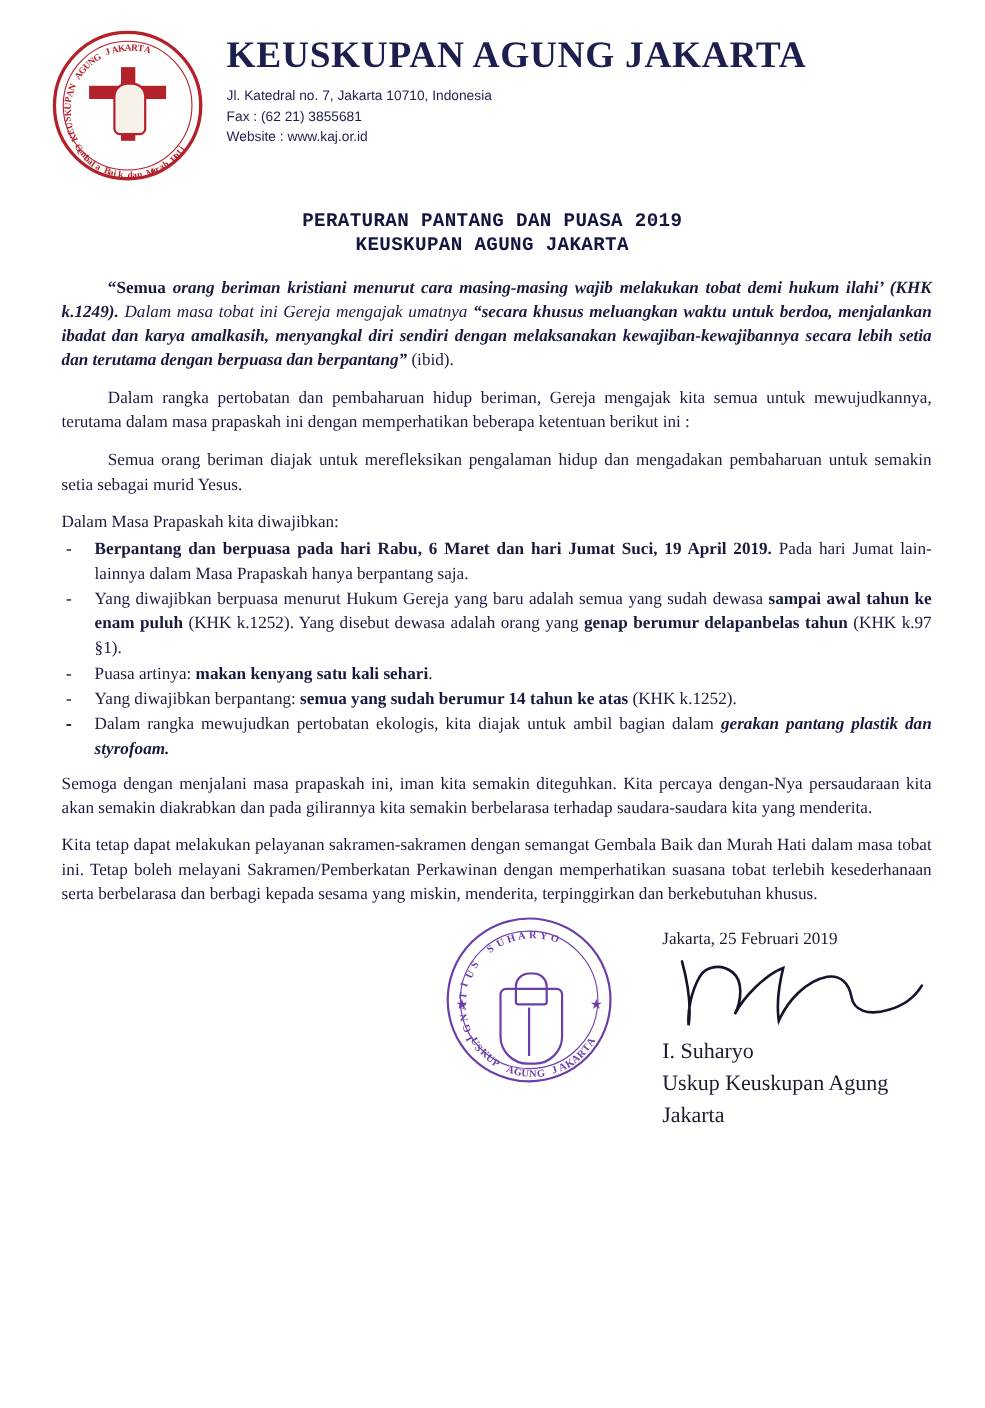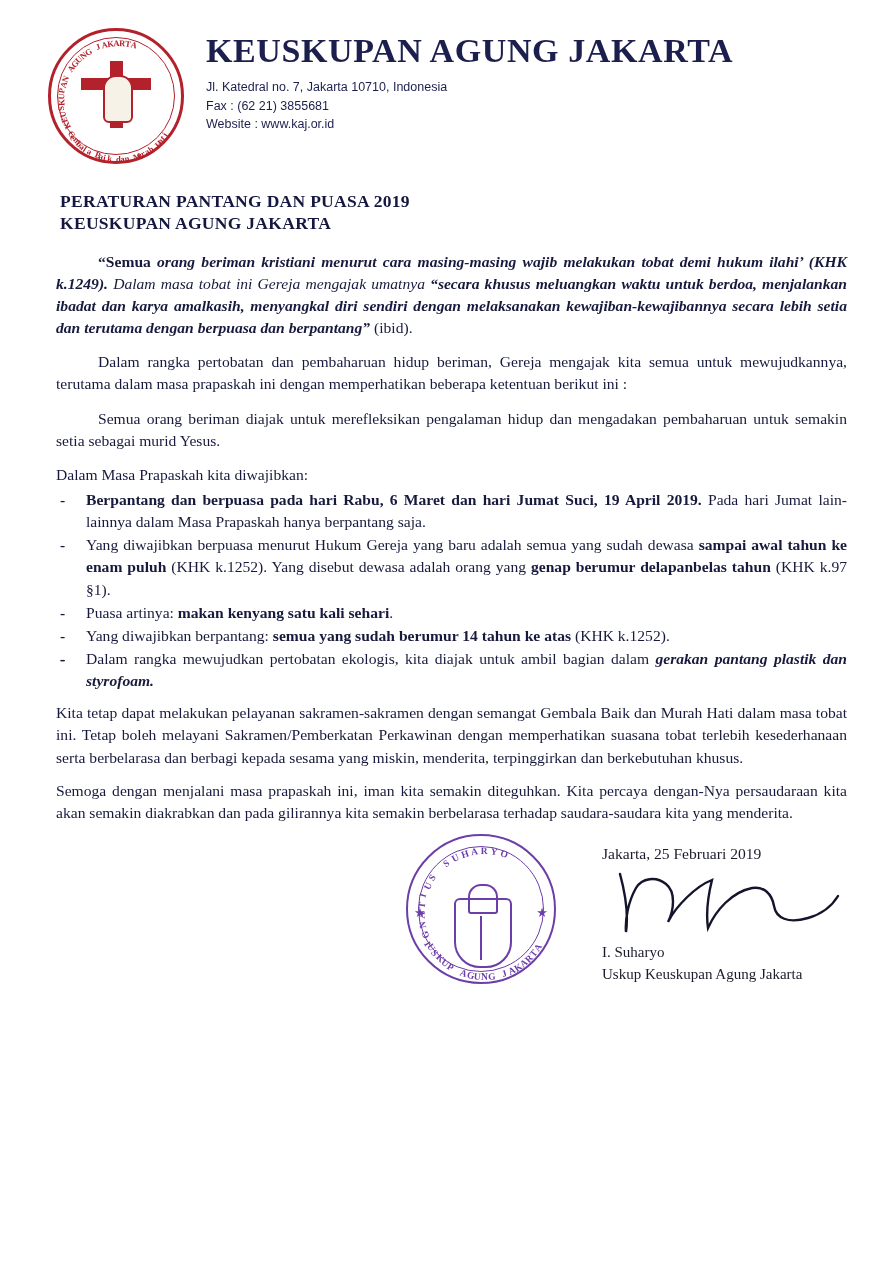--- a/index.html
+++ b/index.html
@@ -116,26 +116,28 @@
   .brand-lines {
     margin-top: 10px;
     font-family: "Liberation Sans", sans-serif;
     font-size: 12.5px;
     line-height: 1.48;
     color: #1c1f4e;
   }
 
   
   .doc-title {
+    text-align: center;
     font-weight: bold;
     font-size: 17.5px;
     line-height: 1.28;
     letter-spacing: .3px;
     margin: 26px 60px 0 60px;
     color: #14173f;
+    font-family: Liberation Mono, monospace;
   }
   .doc-theme {
     text-align: center;
     font-weight: bold;
     font-size: 17px;
     letter-spacing: .2px;
     margin: 22px 30px 0 30px;
     color: #14173f;
   }
 
@@ -270,21 +272,21 @@
     position: absolute;
     left: 556px;
     top: 28px;
     width: 230px;
     height: 72px;
   }
   .sign-name {
     position: absolute;
     left: 546px;
     top: 104px;
-    font-size: 15px;
+    font-size: 20px;
     line-height: 1.45;
   }
 </style>
 </head>
 <body>
 
 <div class="page">
 
   <div class="letterhead">
 
@@ -332,22 +334,22 @@
     <ul class="list" id="rules-list">
         <li><span class="dash">-</span><span class="bold">Berpantang dan berpuasa pada hari Rabu, 6 Maret dan hari Jumat Suci, 19 April 2019.</span><span> Pada hari Jumat lain-lainnya dalam Masa Prapaskah hanya berpantang saja.</span></li>
         <li><span class="dash">-</span><span>Yang diwajibkan berpuasa menurut Hukum Gereja yang baru adalah semua yang sudah dewasa </span><span class="bold">sampai awal tahun ke enam puluh</span><span> (KHK k.1252).  Yang disebut dewasa adalah orang yang </span><span class="bold">genap berumur delapanbelas tahun</span><span> (KHK k.97 §1).</span></li>
         <li><span class="dash">-</span><span>Puasa artinya: </span><span class="bold">makan kenyang satu kali sehari</span><span>.</span></li>
         <li><span class="dash">-</span><span>Yang diwajibkan berpantang: </span><span class="bold">semua yang sudah berumur 14 tahun ke atas</span><span> (KHK k.1252).</span></li>
         <li><span class="dash">-</span></li>
         <li><span class="dash">-</span><span>Dalam rangka mewujudkan pertobatan ekologis, kita diajak untuk ambil bagian dalam </span><span class="bi">gerakan pantang plastik dan styrofoam.</span></li>
       </ul>
 
     <div class="tight">
+      <p>Semoga dengan menjalani masa prapaskah ini, iman kita semakin diteguhkan.  Kita percaya dengan-Nya persaudaraan kita akan semakin diakrabkan dan pada gilirannya kita semakin berbelarasa terhadap saudara-saudara kita yang menderita.</p>
       <p>Kita tetap dapat melakukan pelayanan sakramen-sakramen dengan semangat Gembala Baik dan Murah Hati dalam masa tobat ini. Tetap boleh melayani Sakramen/Pemberkatan  Perkawinan dengan memperhatikan suasana tobat terlebih kesederhanaan serta berbelarasa dan berbagi kepada sesama yang miskin, menderita, terpinggirkan dan berkebutuhan khusus.</p>
-      <p>Semoga dengan menjalani masa prapaskah ini, iman kita semakin diteguhkan.  Kita percaya dengan-Nya persaudaraan kita akan semakin diakrabkan dan pada gilirannya kita semakin berbelarasa terhadap saudara-saudara kita yang menderita.</p>
     </div>
   </div>
 
   <div class="sign-area">
 
     <div class="sign-stamp">
       <div class="sring"></div>
       <div class="sring2"></div>
       <div class="scenter">
         <div class="mitre"></div>

